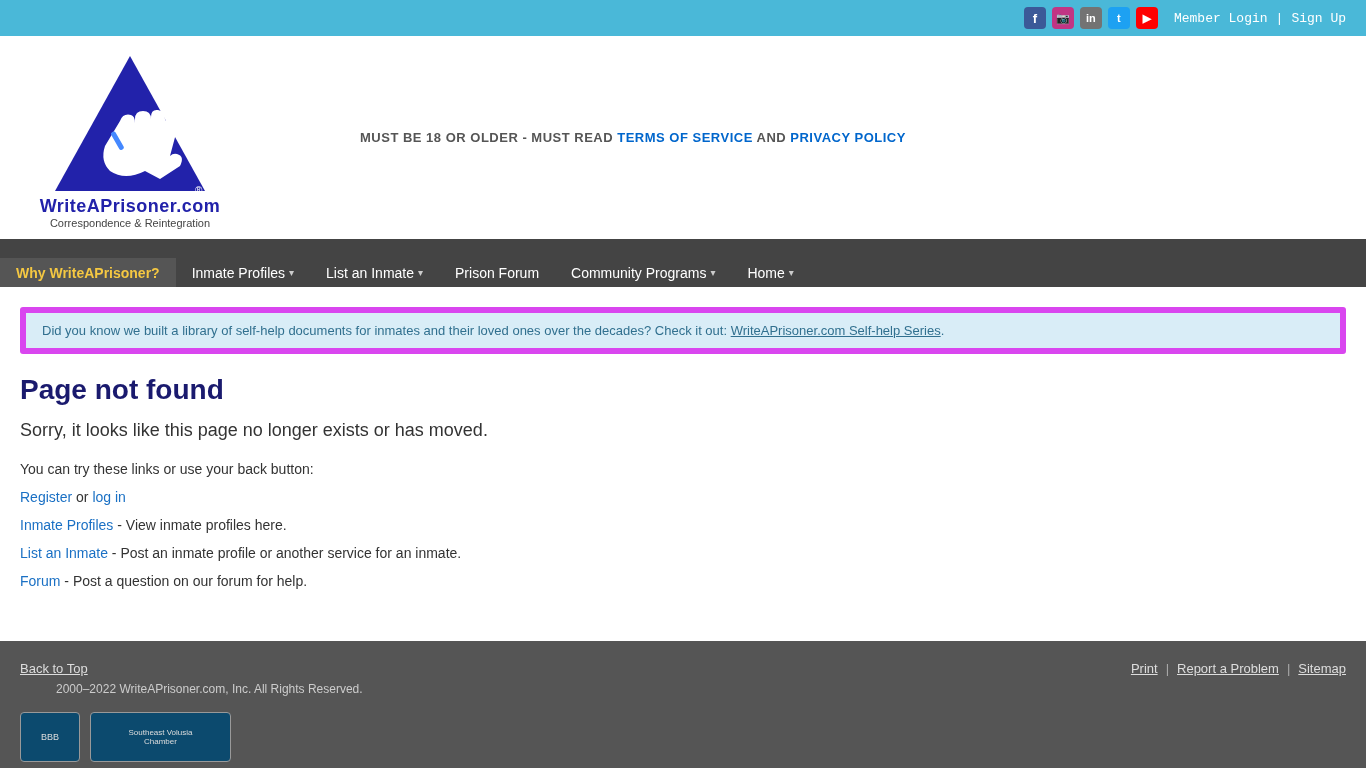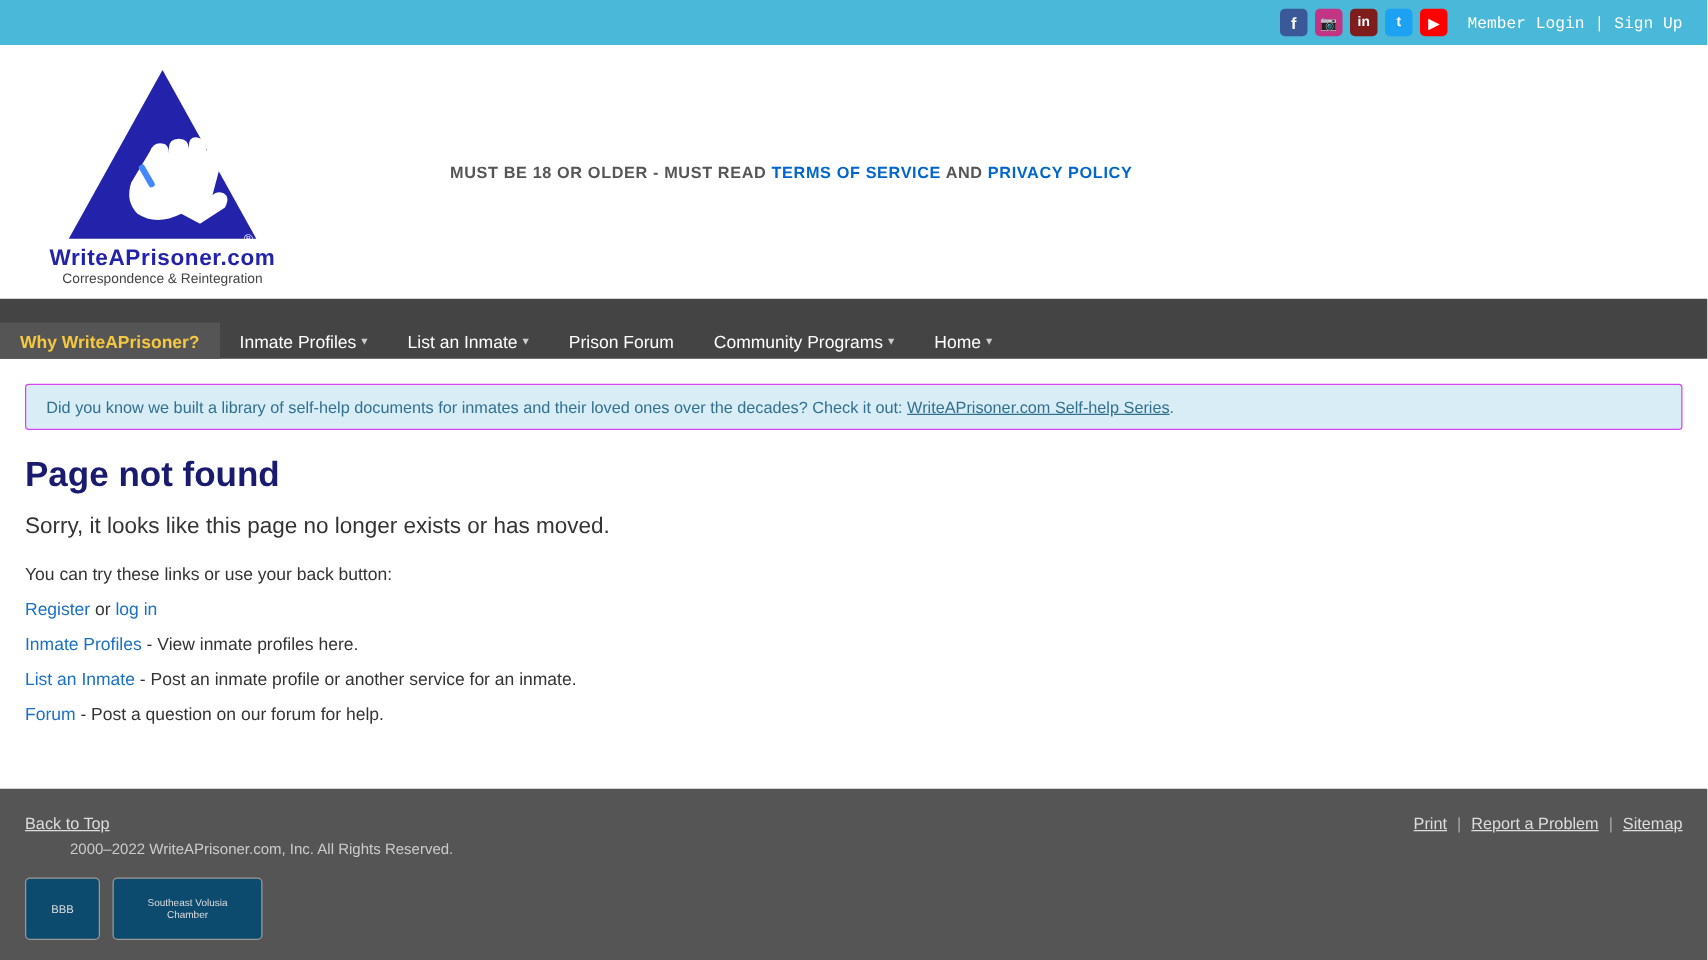--- a/index.html
+++ b/index.html
@@ -26,21 +26,21 @@
       align-items: center;
       justify-content: center;
       border-radius: 4px;
       font-size: 13px;
       font-weight: bold;
       color: #fff;
       cursor: pointer;
     }
     .social-icon.fb { background: #3b5998; }
     .social-icon.ig { background: #c13584; }
-    .social-icon.li { background: #7f1d1d; }
+    .social-icon.li { background: #737373; }
     .social-icon.tw { background: #1da1f2; }
     .social-icon.yt { background: #ff0000; }
     #top-bar .auth-links {
       margin-left: 16px;
       display: flex;
       align-items: center;
       gap: 4px;
       font-size: 13px;
       color: #fff;
       font-family: Liberation Mono, monospace;
@@ -110,21 +110,21 @@
     .nav-item.active {
       background: #555;
       color: #f5c842;
       font-weight: bold;
     }
     .nav-item .chevron { font-size: 10px; color: #ccc; }
 
     
     #info-banner {
       background: #d9edf7;
-      border: 1px solid #d946ef;
+      border: 6px solid #d946ef;
       color: #31708f;
       padding: 10px 16px;
       margin: 20px 20px 0 20px;
       font-size: 13px;
       border-radius: 3px;
     }
     #info-banner a {
       color: #31708f;
       text-decoration: underline;
       cursor: pointer;
@@ -326,15 +326,15 @@
     <div id="footer-right">
       <a>Print</a>
       <span class="sep">|</span>
       <a>Report a Problem</a>
       <span class="sep">|</span>
       <a>Sitemap</a>
     </div>
   </div>
   <div id="footer-badges">
     <div class="badge-box">BBB</div>
-    <div class="badge-box" style="width:120px; font-size:8px; text-align:center; padding:4px;">Southeast Volusia<br>Chamber</div>
+    <div class="badge-box" style="width:141px; font-size:8px; text-align:center; padding:4px;">Southeast Volusia<br>Chamber</div>
   </div>
 </div>
 
 </body></html>

